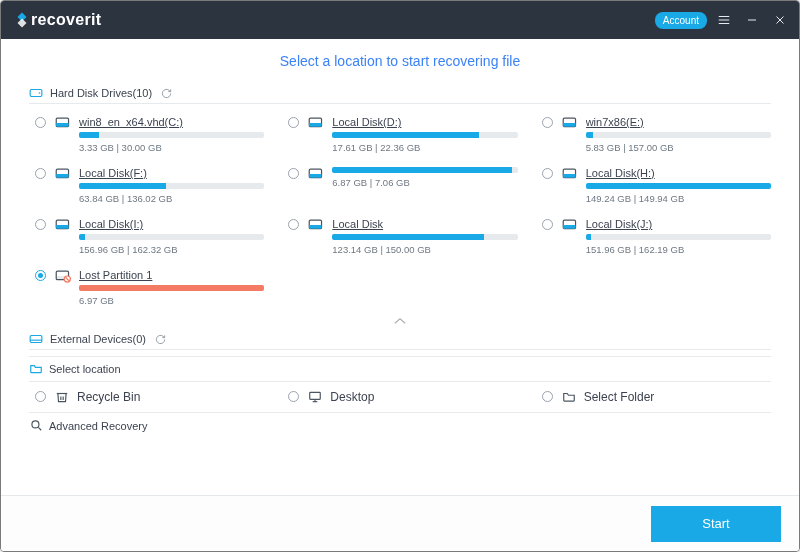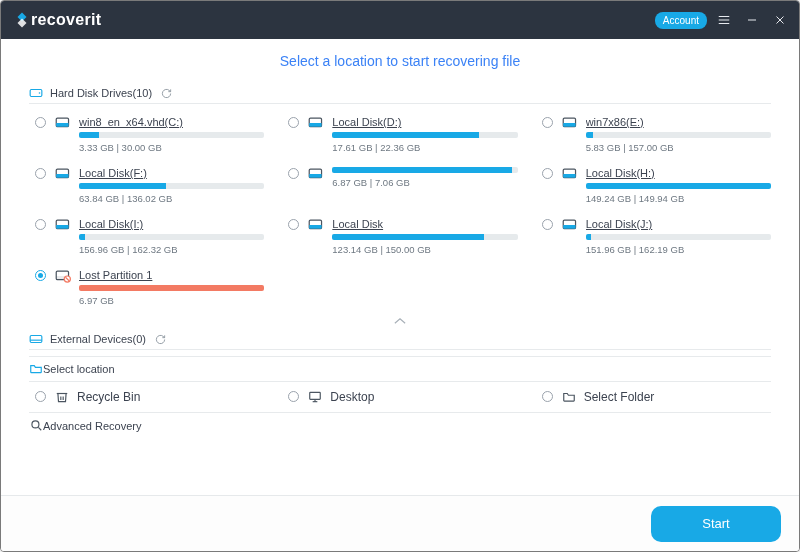--- a/index.html
+++ b/index.html
@@ -138,21 +138,21 @@
   }
   .sel-item {
     display:flex; align-items:center; gap:8px;
     padding-left:26px;
     position:relative;
     font-size:12px; color:#3c4350;
   }
   .sel-item .radio { top:1px; }
 
   .small-section {
-    display:flex; align-items:center; 
+    display:flex; align-items:center; gap:6px;
     font-size:11px; color:#3c4350;
     padding:5px 0;
     border-bottom:1px solid #e7eaec;
     margin-top:4px;
   }
 
   
   .footer {
     height: 56px;
     border-top: 1px solid #e6e9eb;
@@ -163,21 +163,21 @@
     padding: 0 18px;
   }
   .start-btn {
     width: 130px; height: 36px;
     background: #18a9e6;
     color:#fff;
     font-size:13px;
     border:none;
     display:flex; align-items:center; justify-content:center;
     cursor:pointer;
-    border-radius:10px;
+    border-radius:0;
   }
 </style>
 </head>
 <body>
 
 <div class="window">
 
   <div class="titlebar">
     <div class="logo">
       <span class="logo-mark">

